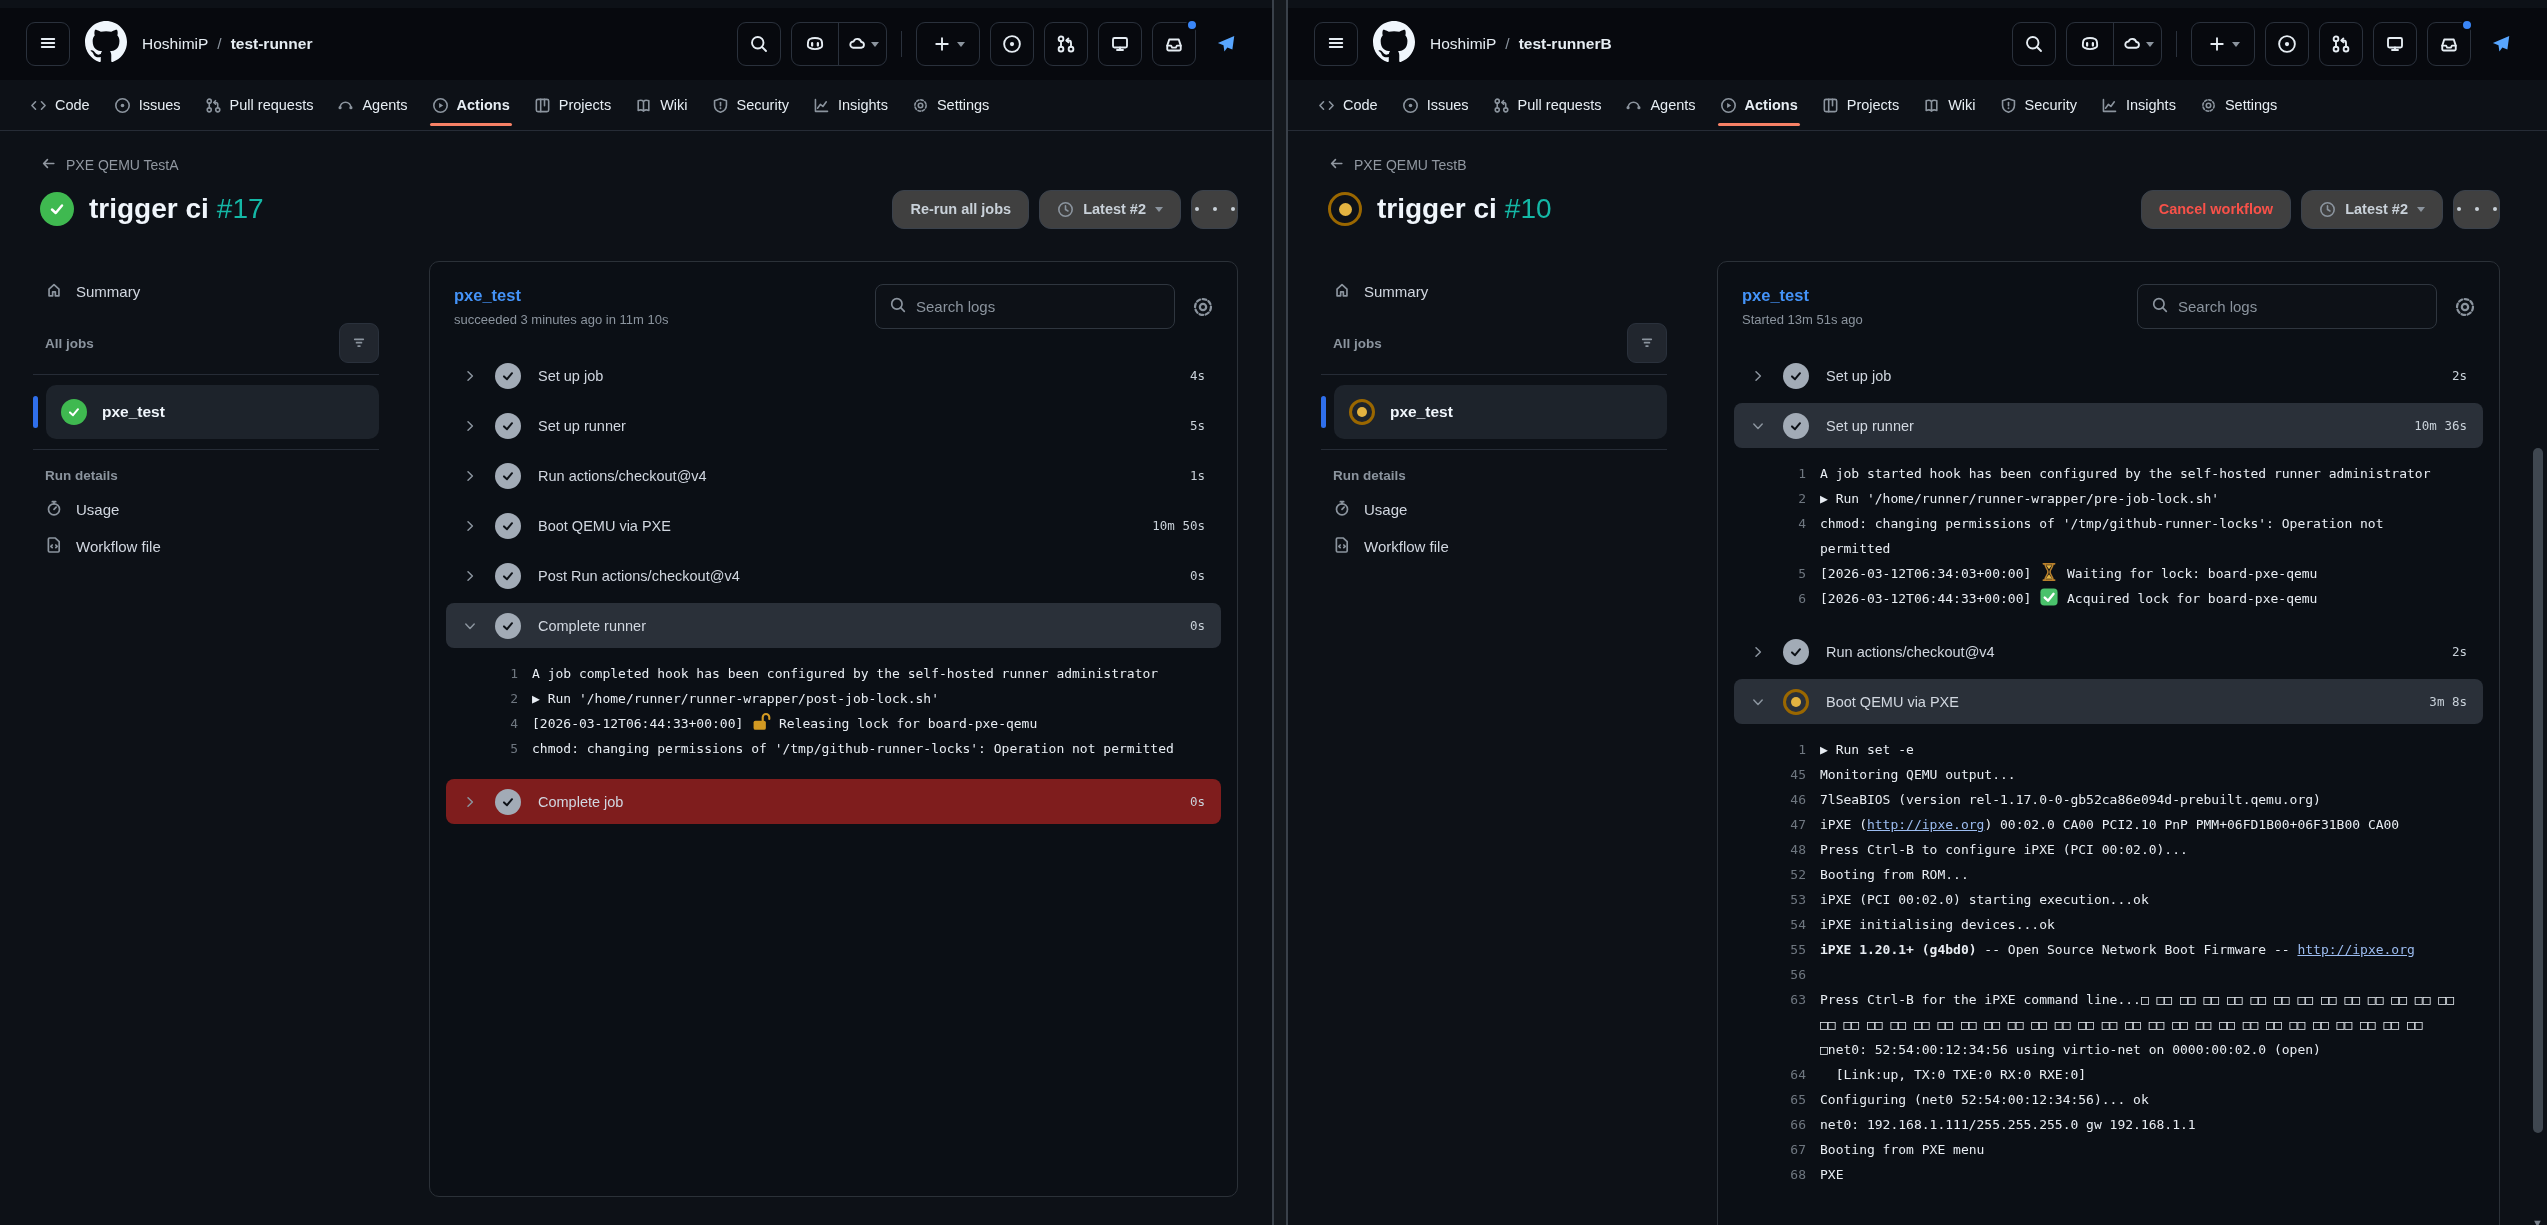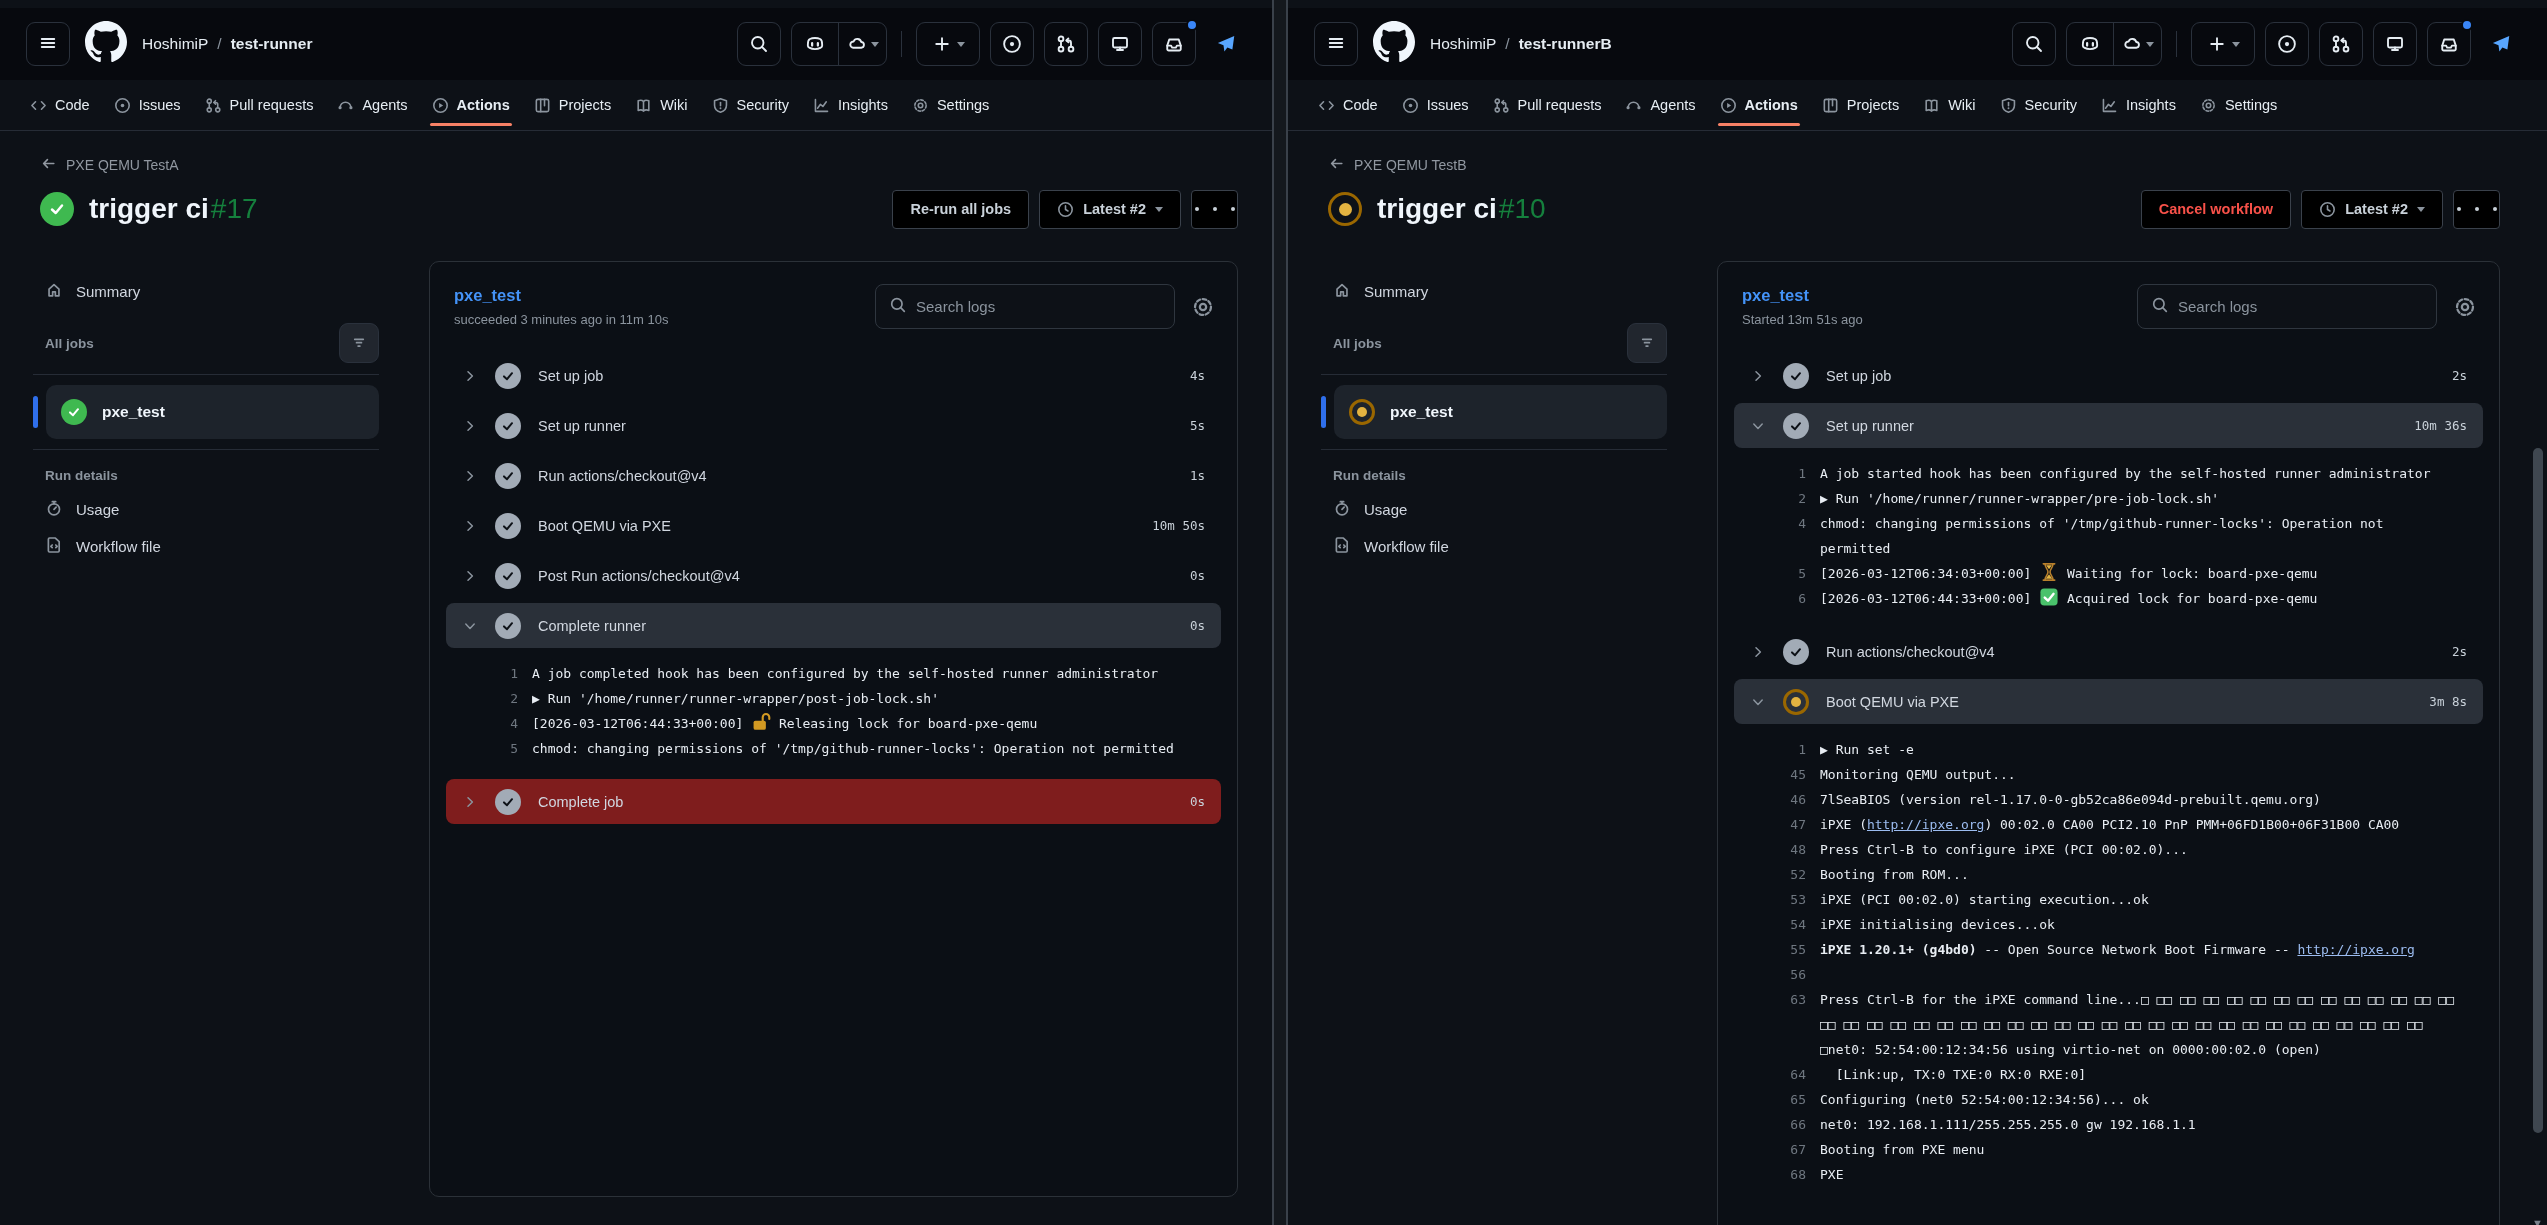--- a/index.html
+++ b/index.html
@@ -48,23 +48,23 @@
                        border-radius:2px; background:#f78166; }
 
   
   .content { position:absolute; top:123px; left:0; right:0; bottom:0; }
   .backrow { position:absolute; top:24px; left:40px; font-size:14px; color:#9198a1; display:flex;
              gap:9px; align-items:center; cursor:pointer; }
   .backrow svg { width:17px; height:17px; }
   .titlerow { position:absolute; top:50px; left:40px; height:56px; display:flex; align-items:center; }
   #w0 .titlerow { right:34px; } #w1 .titlerow { right:47px; }
   .rtitle { font-size:28px; font-weight:600; color:#f0f6fc; margin-left:15px; }
-  .rnum { font-size:28px; color:#15803d; margin-left:2px; font-weight:400; }
+  .rnum { font-size:28px; color:#14b8a6; margin-left:8px; font-weight:400; }
   .tr-actions { margin-left:auto; display:flex; gap:10px; align-items:center; }
-  .btn { height:39px; padding:0 17px; background:#000000; border:1px solid #3a414b; border-radius:4px;
+  .btn { height:39px; padding:0 17px; background:#404040; border:1px solid #3a414b; border-radius:12px;
          color:#c9d1d9; font-size:14.5px; font-weight:600; display:flex; align-items:center; gap:9px;
          font-family:inherit; cursor:pointer; }
   .btn.danger { color:#f85149; }
   .btn .bico svg { width:17px; height:17px; color:#8b949e; display:block; }
   .btn.kebab { width:47px; justify-content:center; padding:0; }
   .kdot { width:4px; height:4px; border-radius:50%; background:#c9d1d9; margin:0 2.5px; }
 
   
   .st-ico { display:inline-flex; align-items:center; justify-content:center; border-radius:50%; flex:none; }
   .st-ico svg { display:block; }

